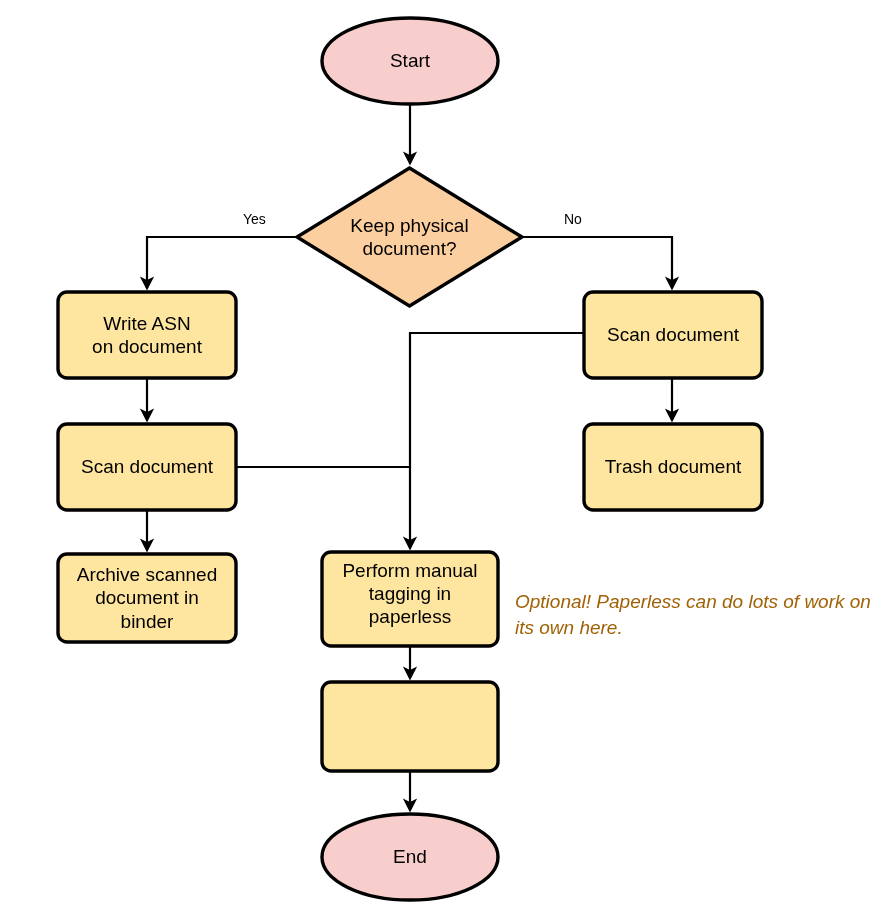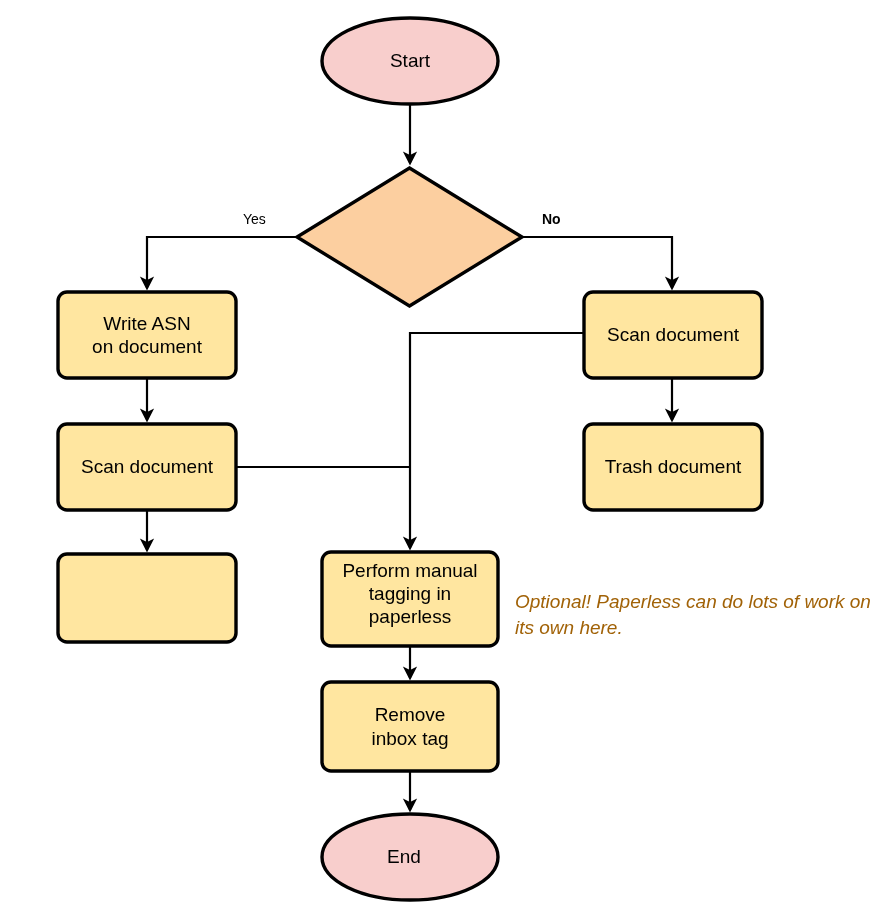--- a/index.html
+++ b/index.html
@@ -105,40 +105,43 @@
 
     <rect x="290" y="552" width="176" height="94" rx="9" ry="9" fill="#ffe6a0" stroke="#000000" stroke-width="3.4"></rect>
 
     <rect x="290" y="682" width="176" height="89" rx="9" ry="9" fill="#ffe6a0" stroke="#000000" stroke-width="3.4"></rect>
 
     <ellipse cx="378" cy="857" rx="88" ry="43" fill="#f8cecc" stroke="#000000" stroke-width="3.4"></ellipse>
   </svg>
 
   <div class="node-label" style="left:290px; top:18px; width:176px; height:86px;">Start</div>
 
+  <div class="node-label" style="left:277px; top:195px; width:201px; height:84px;">Keep physical
+document?</div>
 
   <div class="node-label" style="left:26px; top:292px; width:178px; height:86px;text-align:center;">Write ASN
 on document</div>
 
   <div class="node-label" style="left:26px; top:424px; width:178px; height:86px;">Scan document</div>
 
+  <div class="node-label" style="left:26px; top:554px; width:178px; height:88px;">Archive scanned
+document in
+binder</div>
 
   <div class="node-label" style="left:552px; top:292px; width:178px; height:86px;">Scan document</div>
 
   <div class="node-label" style="left:552px; top:424px; width:178px; height:86px;">Trash document</div>
 
   <div class="node-label" style="left:290px; top:552px; width:176px; height:83px;">Perform manual
 tagging in
 paperless</div>
 
-  <div class="node-label" style="left:290px; top:682px; width:176px; height:89px;">Remove
-inbox tag</div>
 
-  <div class="node-label" style="left:284px; top:814px; width:176px; height:86px;">End</div>
+  <div class="node-label" style="left:290px; top:814px; width:176px; height:86px;">End</div>
 
   <div class="edge-label" style="left:211px; top:212px;">Yes</div>
 
-  <div class="edge-label" style="left:510px; top:212px;font-weight:bold;">No</div>
+  <div class="edge-label" style="left:532px; top:212px;">No</div>
 
   <div class="note-text" style="left:483px; top:589px; width:405px;">Optional! Paperless can do lots of work on
 its own here.</div>
 
 </div>
 
 </body></html>

